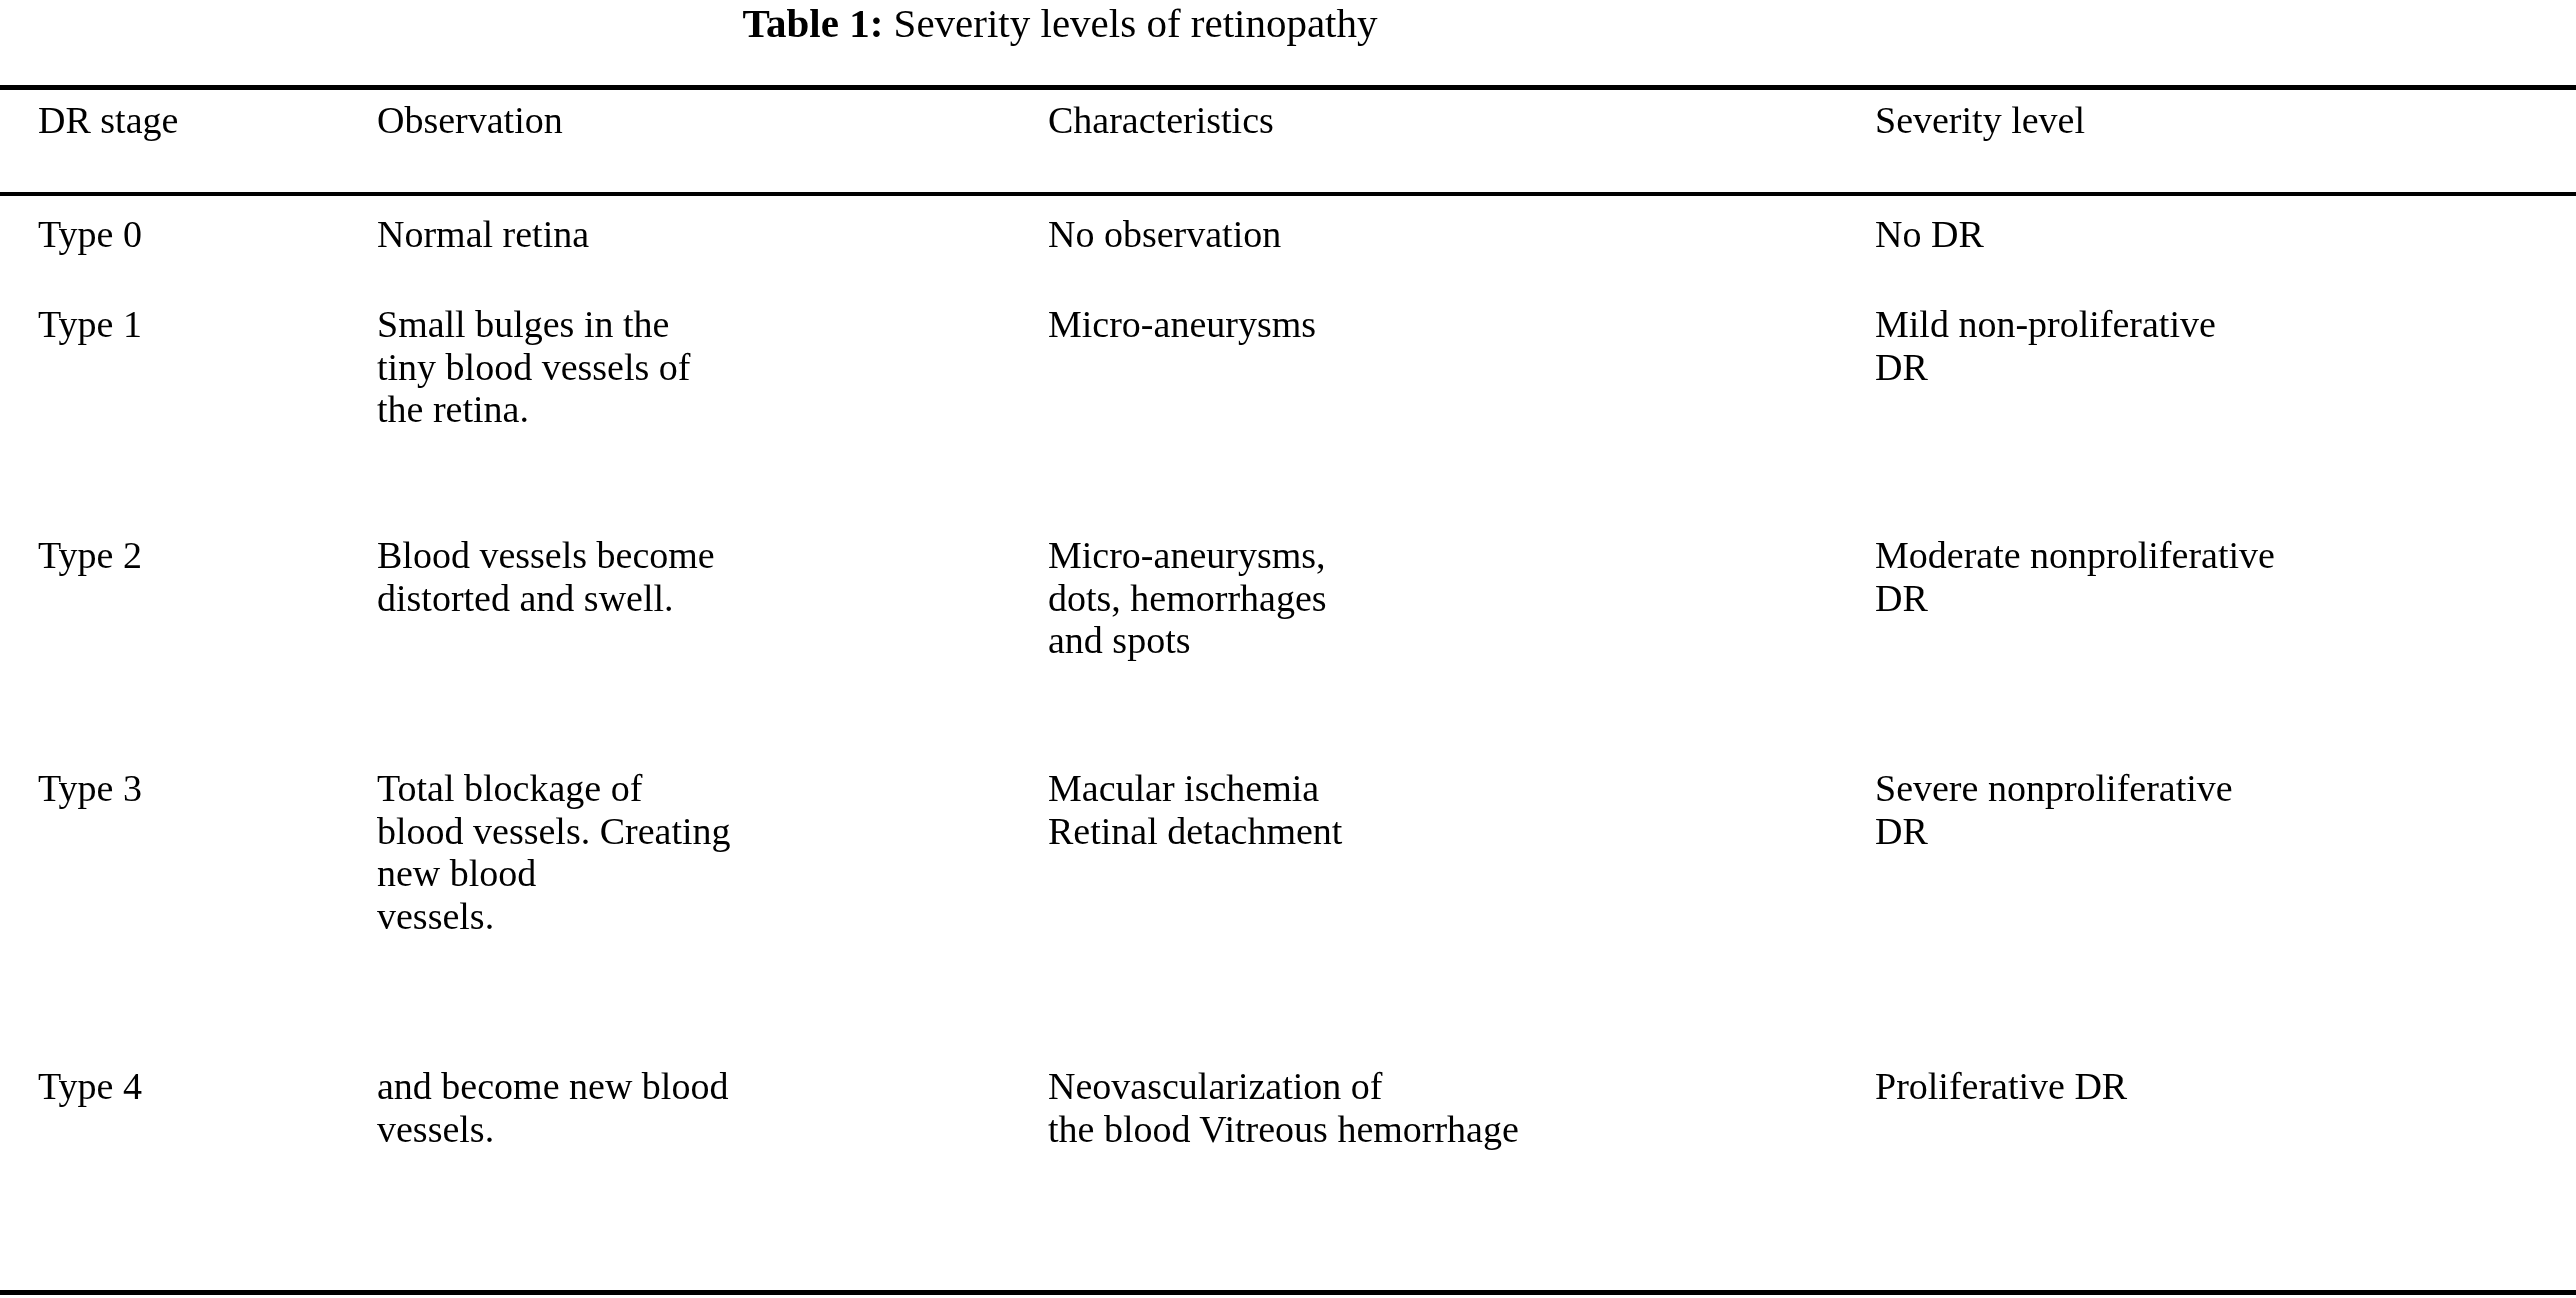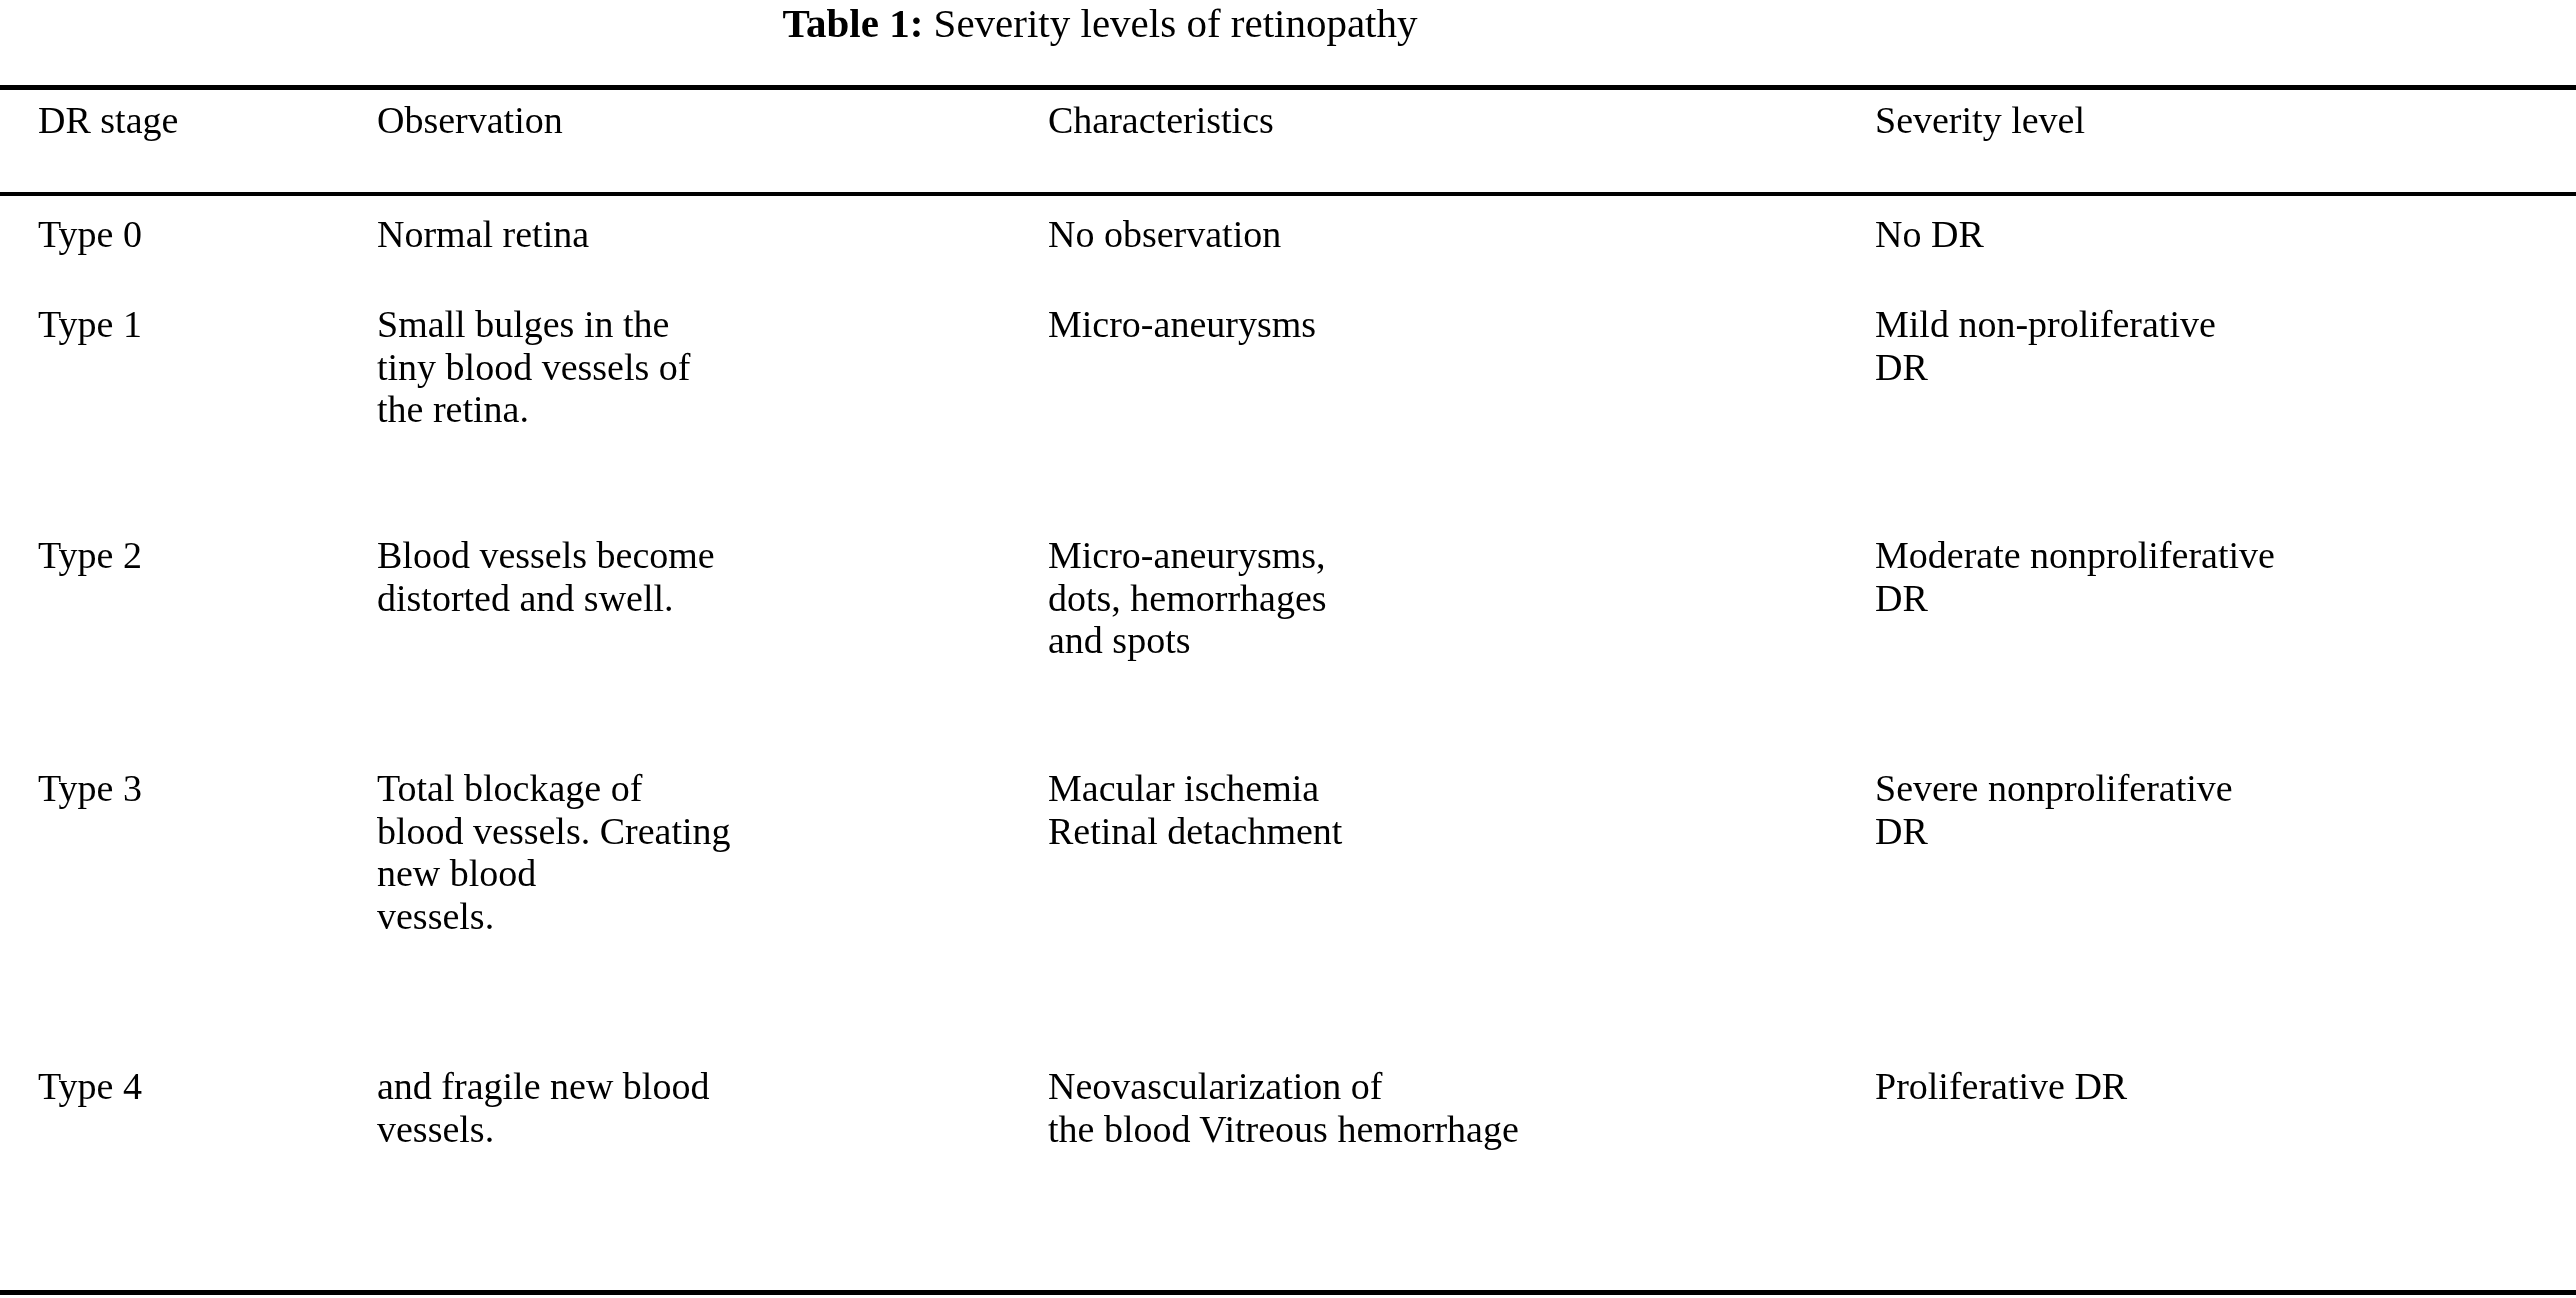--- a/index.html
+++ b/index.html
@@ -22,21 +22,20 @@
   
   .caption {
     position: absolute;
     left: 0;
     top: 1.3px;
     width: 2120px;
     text-align: center;
     font-size: 41px;
     line-height: 1.1;
     white-space: nowrap;
-    padding-left: 40px;
   }
   .caption .cap-label {
     font-weight: bold;
   }
   .caption .cap-text {
     font-weight: normal;
   }
 
   
   .rule {
@@ -182,21 +181,21 @@
           <span class="line">Severe nonproliferative</span>
           <span class="line">DR</span>
         </div>
     </div>
 
     <div class="row" style="top:1065px;">
       <div class="cell col-stage">
           <span class="line">Type 4</span>
         </div>
       <div class="cell col-obs">
-          <span class="line">and fragile new blood</span>
+          <span class="line">and become new blood</span>
           <span class="line">vessels.</span>
         </div>
       <div class="cell col-char">
           <span class="line">Neovascularization of</span>
           <span class="line">the blood Vitreous hemorrhage</span>
         </div>
       <div class="cell col-sev">
           <span class="line">Proliferative DR</span>
         </div>
     </div>

